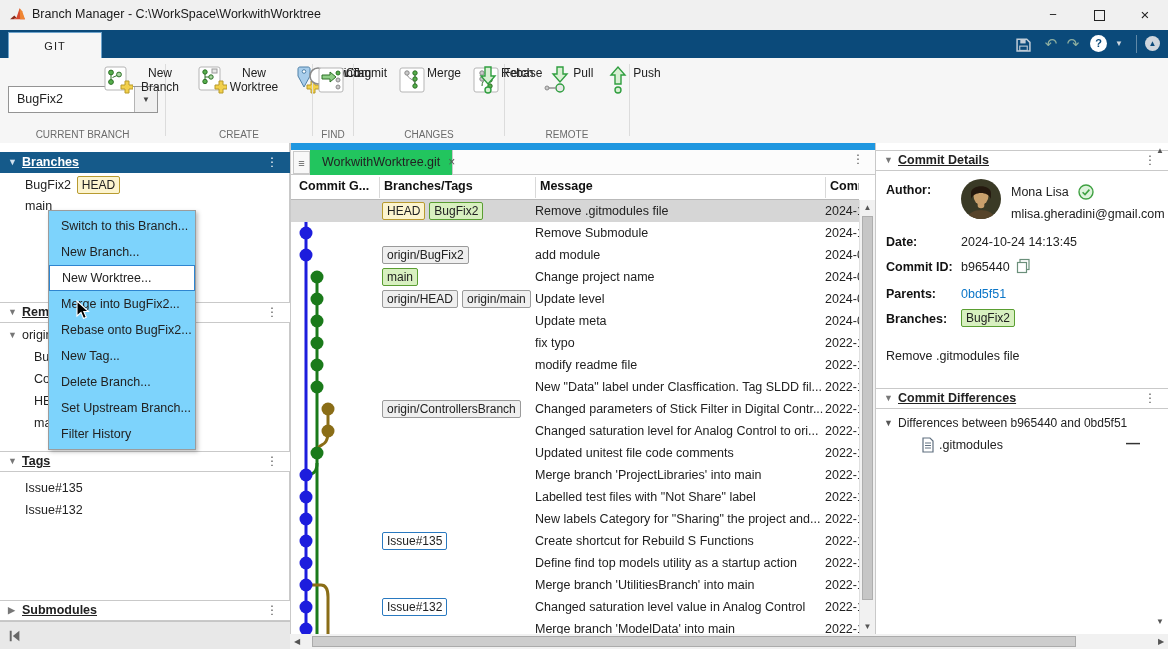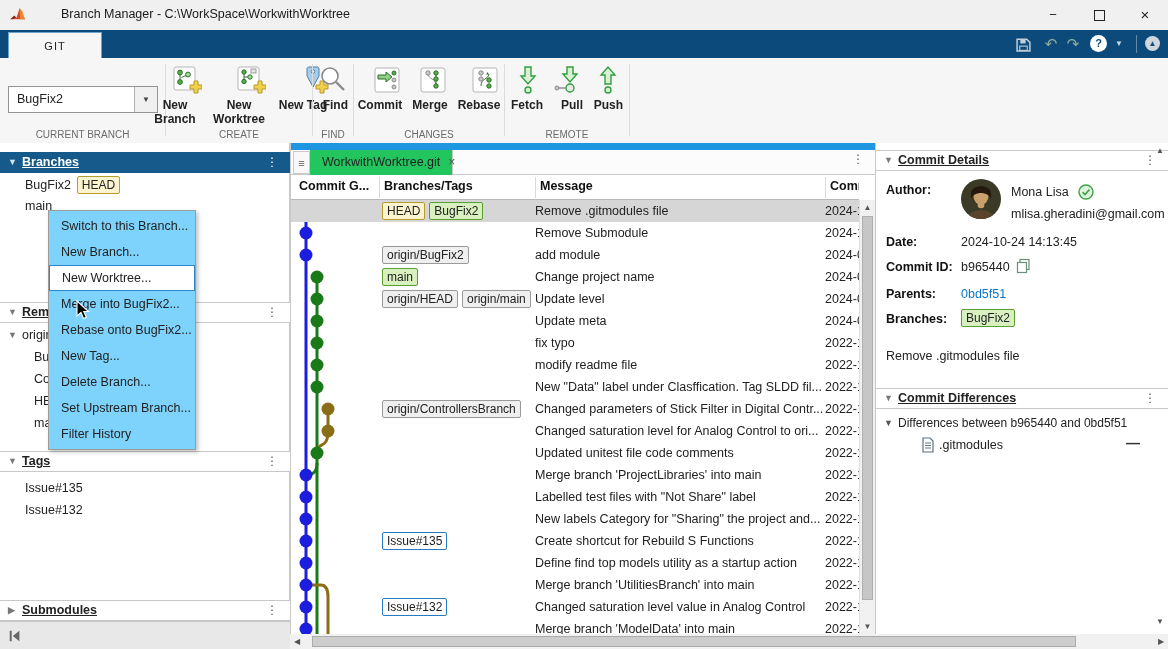--- a/index.html
+++ b/index.html
@@ -1,36 +1,36 @@
 <!DOCTYPE html>
 <html><head>
 <meta charset="utf-8">
 <style>
   html,body{margin:0;padding:0;background:#cfcfcf;font-family:"Liberation Sans",sans-serif;}
   .app{position:relative;width:1168px;height:649px;background:#fff;overflow:hidden;box-shadow:inset 0 0 0 1px #8a8a8a;}
   .abs{position:absolute;}
   
   .titlebar{position:absolute;left:0;top:0;width:1168px;height:30px;background:#f0f0f0;border-bottom:1px solid #e2dcc8;}
-  .titlebar .apptitle{position:absolute;left:32px;top:7px;font-size:12.5px;color:#1a1a1a;margin-left:29px;}
+  .titlebar .apptitle{position:absolute;left:32px;top:7px;font-size:12.5px;color:#1a1a1a;}
   .wbtn{position:absolute;top:0;height:30px;width:46px;text-align:center;line-height:30px;color:#222;font-size:13px;cursor:default;}
   .wbtn .maxbox{display:inline-block;width:9px;height:9px;border:1px solid #222;vertical-align:middle;}
   
   .ribbontabs{position:absolute;left:0;top:30px;width:1168px;height:28px;background:#0b4a7a;}
   .gittab{position:absolute;left:8px;top:2px;width:92px;height:26px;background:#f6f6f6;border:1px solid #6da3cc;border-bottom:none;text-align:center;line-height:26px;font-size:11px;letter-spacing:1px;color:#222;}
   .qicon{position:absolute;top:4px;height:20px;color:#8fb0a0;font-size:15px;line-height:20px;text-align:center;}
   .helpcircle{position:absolute;top:5px;width:17px;height:17px;border-radius:50%;background:#fff;color:#0b4a7a;font-weight:bold;font-size:11px;text-align:center;line-height:17px;}
   .collcircle{position:absolute;top:6px;width:15px;height:15px;border-radius:50%;background:#cfd6dd;color:#0b4a7a;font-size:8px;text-align:center;line-height:15px;}
   .vsep-ribbon{position:absolute;top:5px;width:1px;height:18px;background:rgba(255,255,255,.35);}
   
   .toolbar{position:absolute;left:0;top:58px;width:1168px;height:85px;background:#f6f6f6;}
   .tgroup{position:absolute;top:0;height:85px;}
   .gsep{position:absolute;top:6px;height:72px;width:1px;background:#dcdcdc;}
   .grouplabel{position:absolute;bottom:3px;left:0;width:100%;text-align:center;font-size:10px;color:#6b6b6b;}
   .btnrow{display:flex;justify-content:center;align-items:flex-start;padding-top:5px;gap:4px;}
-  .tbtn{display:flex;flex-direction:column;align-items:flex-end;width:auto;padding:0 3px;font-weight:bold;}
+  .tbtn{display:flex;flex-direction:row;align-items:flex-start;width:auto;padding:0 3px;}
   .tbtn .icn{width:30px;height:30px;margin-top:2px;}
   .tbtn .lbl{font-size:12px;color:#222;text-align:center;line-height:14px;margin-top:3px;}
   .tbtn .lbl.two{width:54px;}
   .combo{position:absolute;left:8px;top:28px;width:150px;height:27px;background:#fff;border:1px solid #949494;box-sizing:border-box;}
   .combo .val{position:absolute;left:8px;top:5px;font-size:12.5px;color:#222;}
   .combo .cbtn{position:absolute;right:0;top:0;width:22px;height:25px;background:#f0f0f0;border-left:1px solid #b5b5b5;text-align:center;line-height:25px;font-size:8px;color:#444;}
   
   .band-left{position:absolute;left:0;top:143px;width:290px;height:7px;background:#0b4a7a;}
   
   .sidebar{position:absolute;left:0;top:143px;width:290px;height:506px;background:#fff;border-right:1px solid #c9c9c9;box-sizing:border-box;}

